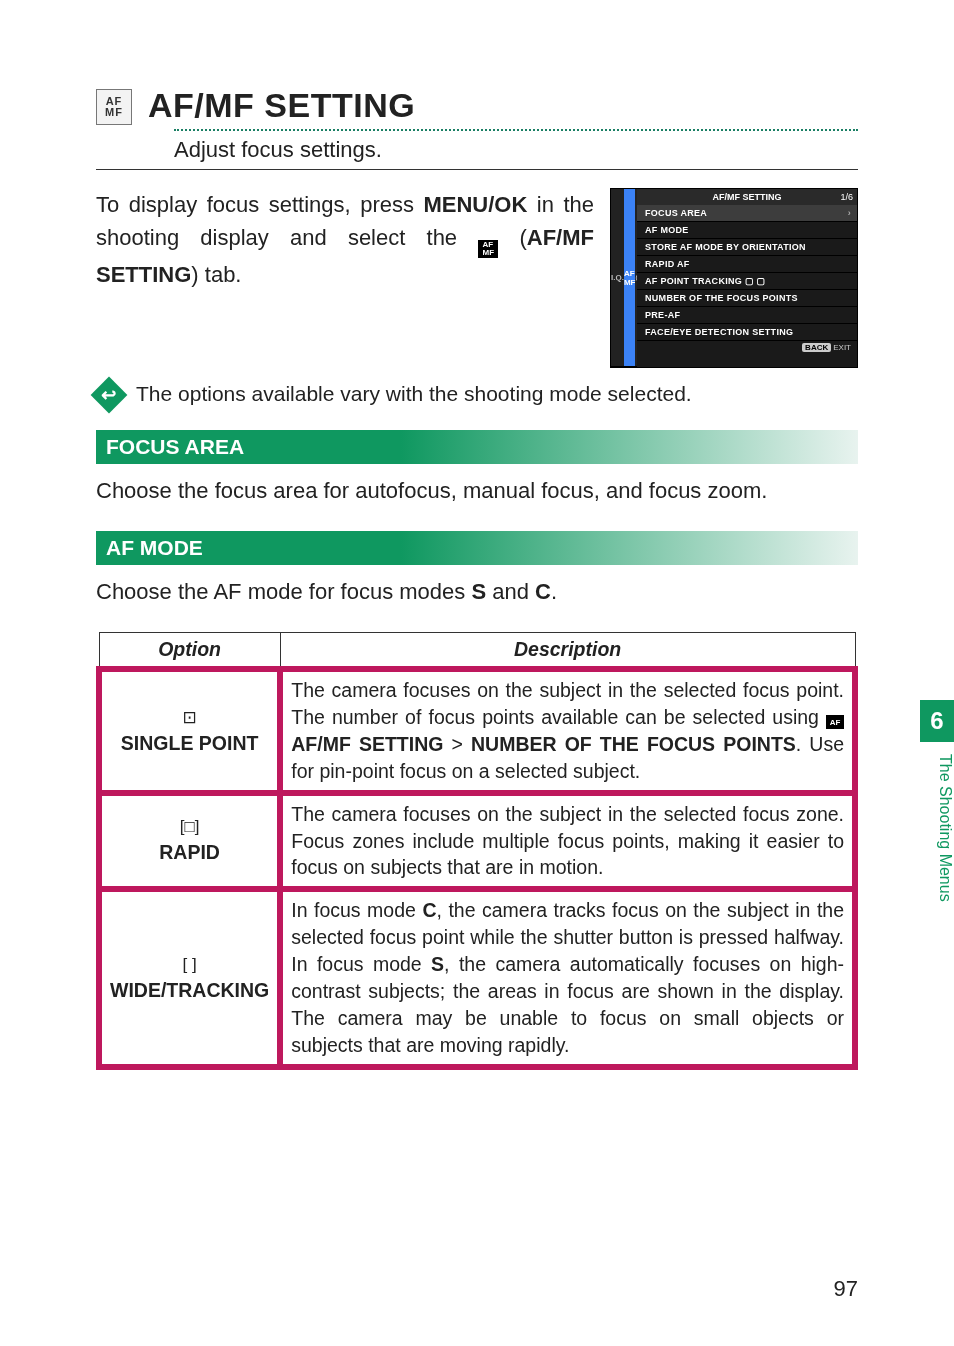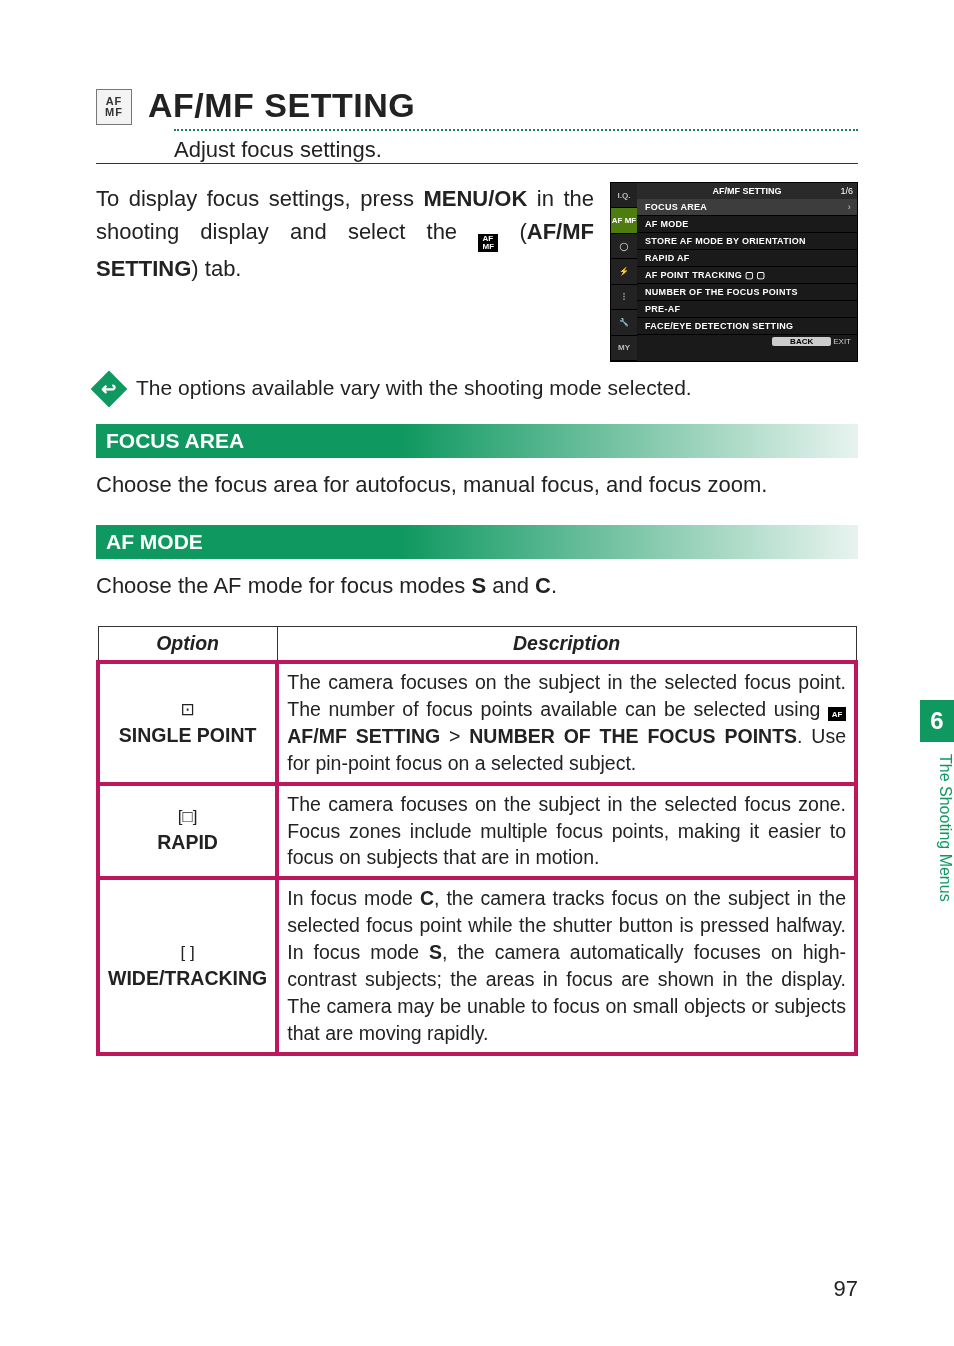--- a/index.html
+++ b/index.html
@@ -14,65 +14,65 @@
   }
   .header-row { display: flex; align-items: flex-end; gap: 16px; margin-bottom: 4px; }
   .af-mf-icon {
     width: 36px; height: 36px; border: 1px solid #777; background: #f3f3f3;
     display: flex; flex-direction: column; align-items: center; justify-content: center;
     font-size: 11px; font-weight: bold; line-height: 1; letter-spacing: 1px; color:#333;
   }
   .af-mf-icon span{display:block;}
   h1 { font-size: 34px; font-weight: 800; letter-spacing: 0.5px; }
   .dotted { border-bottom: 2px dotted #1a7f64; margin-top:2px; margin-bottom: 6px; margin-left:78px; }
-  .subtitle { font-size: 22px; margin-left: 78px; }
+  .subtitle { font-size: 22px; margin-left: 78px; margin-bottom: 6px; }
   .thin-rule { border-top: 1px solid #333; margin-bottom: 18px; }
   .intro-row { display: flex; gap: 16px; justify-content: space-between; }
   .intro-text { font-size: 22px; line-height: 1.5; text-align: justify; flex: 1; }
   .intro-text .inline-icon {
     display: inline-flex; width: 20px; height: 18px; background:#000; color:#fff;
     font-size: 8px; font-weight:bold; align-items:center; justify-content:center;
     vertical-align: -2px; line-height:1;
   }
   .bold { font-weight: 700; }
 
   
   .menu-shot {
     width: 248px; height: 180px; background:#111; color:#fff; font-size:10px;
     display:flex; border:1px solid #000; flex-shrink:0;
   }
-  .menu-tabs { width:26px; background:#222; display:flex; flex-direction:column; }
+  .menu-tabs { width:26px; background:#222; display:flex; flex-direction:row; }
   .menu-tab { flex:1; display:flex; align-items:center; justify-content:center;
     font-size:8px; font-weight:bold; color:#bbb; border-bottom:1px solid #000; }
-  .menu-tab.active { background:#4d7c0f; color:#fff;}
+  .menu-tab.active { background:#3b82f6; color:#fff;}
   .menu-main { flex:1; background:#1a1a1a; display:flex; flex-direction:column;}
   .menu-title { background:#2a2a2a; padding:3px 6px; font-weight:bold; font-size:9px;
      text-align:center; position:relative;}
   .menu-page { position:absolute; right:4px; top:3px; font-weight:normal;}
   .menu-item { padding:3px 8px; border-bottom:1px solid #000; font-weight:bold;
      font-size:9px; letter-spacing:0.3px;}
   .menu-item.sel { background:#3d3d3d; position:relative;}
   .menu-item.sel::after{content:"›"; position:absolute; right:6px; color:#aaa;}
   .menu-foot{ text-align:right; font-size:8px; padding:2px 6px; color:#ccc;}
-  .menu-foot .badge{ background:#ccc; color:#000; border-radius:2px; padding:0 18px; margin-right:2px; font-weight:bold;}
+  .menu-foot .badge{ background:#ccc; color:#000; border-radius:2px; padding:0 3px; margin-right:2px; font-weight:bold;}
 
   .note-row { display:flex; align-items:flex-start; gap:14px; margin:14px 0 22px 0; font-size:21px; }
   .note-icon { width:26px; height:26px; background:#0f9860; transform:rotate(45deg);
      display:flex; align-items:center; justify-content:center; flex-shrink:0;}
   .note-icon span { transform:rotate(-45deg); color:#fff; font-weight:bold; font-size:18px;}
 
   .section-bar {
     background: linear-gradient(to right, #0f9860 0%, #0f9860 40%, #e8f3ef 100%);
     color:#fff; font-weight:700; font-size:21px; padding:5px 10px; margin-bottom:10px;
   }
   .section-body { font-size:22px; line-height:1.5; text-align:justify; margin-bottom:24px;}
 
   table { width:100%; border-collapse:collapse; font-size:19.5px;padding-left:29px; }
   th { border:1px solid #333; padding:5px 6px; font-weight:700; font-style:italic;}
-  td { border:4px solid #be185d; padding:5px 8px; vertical-align:top;margin-top:8px; }
+  td { border:6px solid #be185d; padding:5px 8px; vertical-align:top;margin-top:8px; }
   td.opt { text-align:center; font-weight:700; vertical-align:middle; width:165px;}
   td.opt .sym { display:block; font-size:17px; font-weight:normal; margin-bottom:4px;}
   td.desc { text-align:justify; line-height:1.38;}
   .tiny-icon { display:inline-flex; width:18px; height:14px; background:#000; color:#fff;
      font-size:8px; font-weight:bold; align-items:center; justify-content:center; vertical-align:-1px;}
 
   
   .side-tab { position:absolute; right:0; top:700px; width:34px; }
   .side-num { background:#0f9860; color:#fff; font-weight:700; font-size:24px;
      height:42px; display:flex; align-items:center; justify-content:center;}

